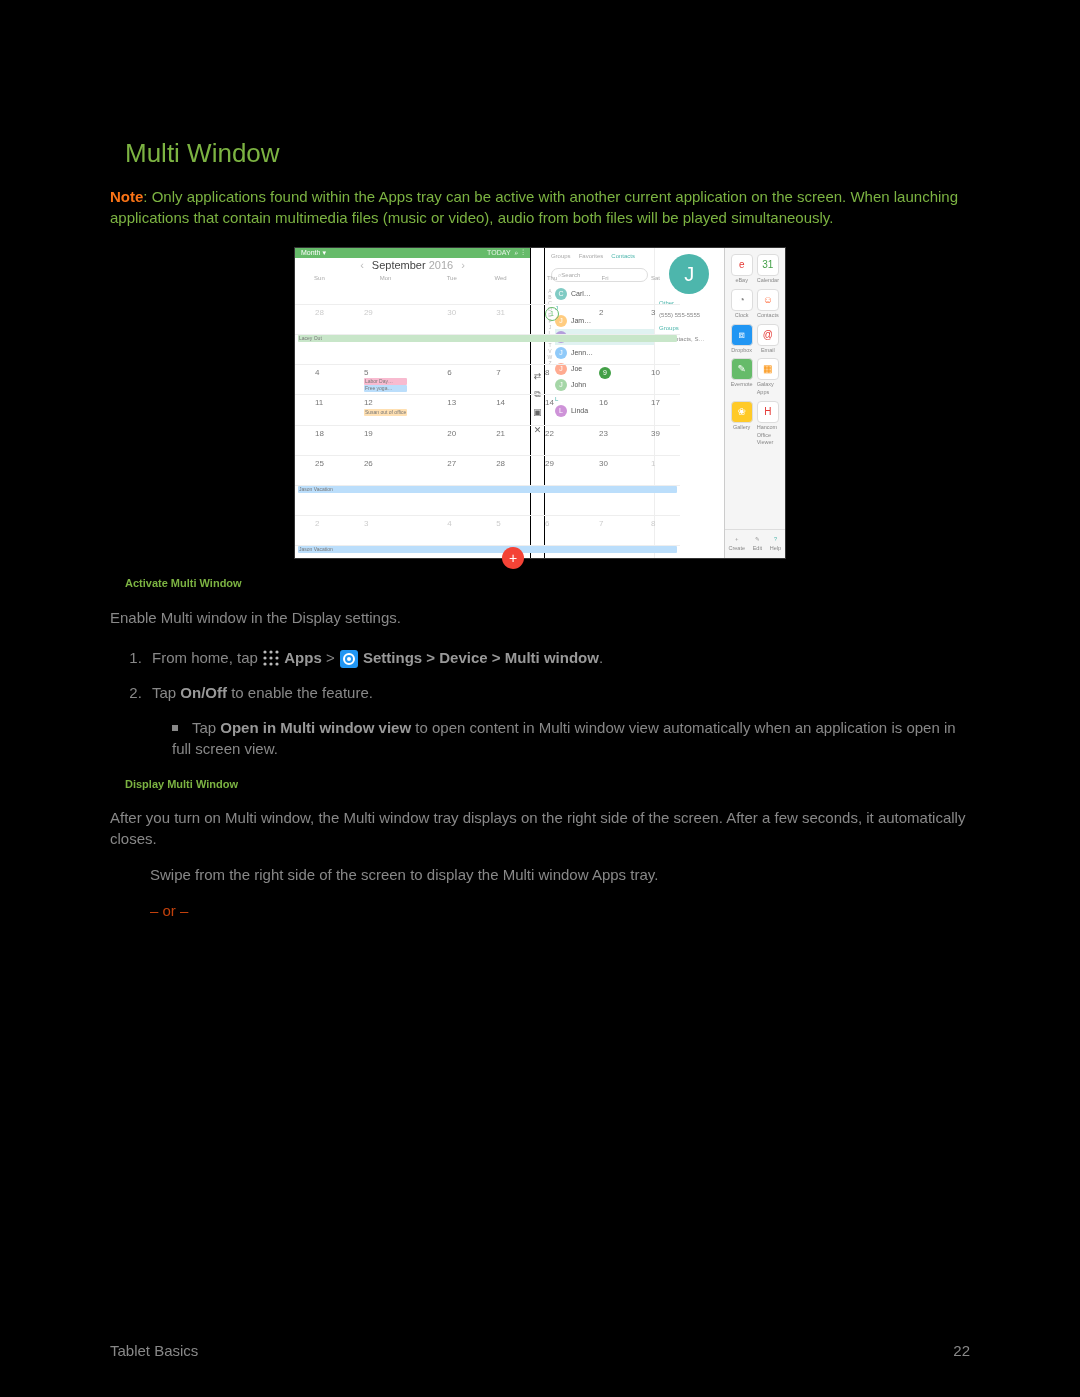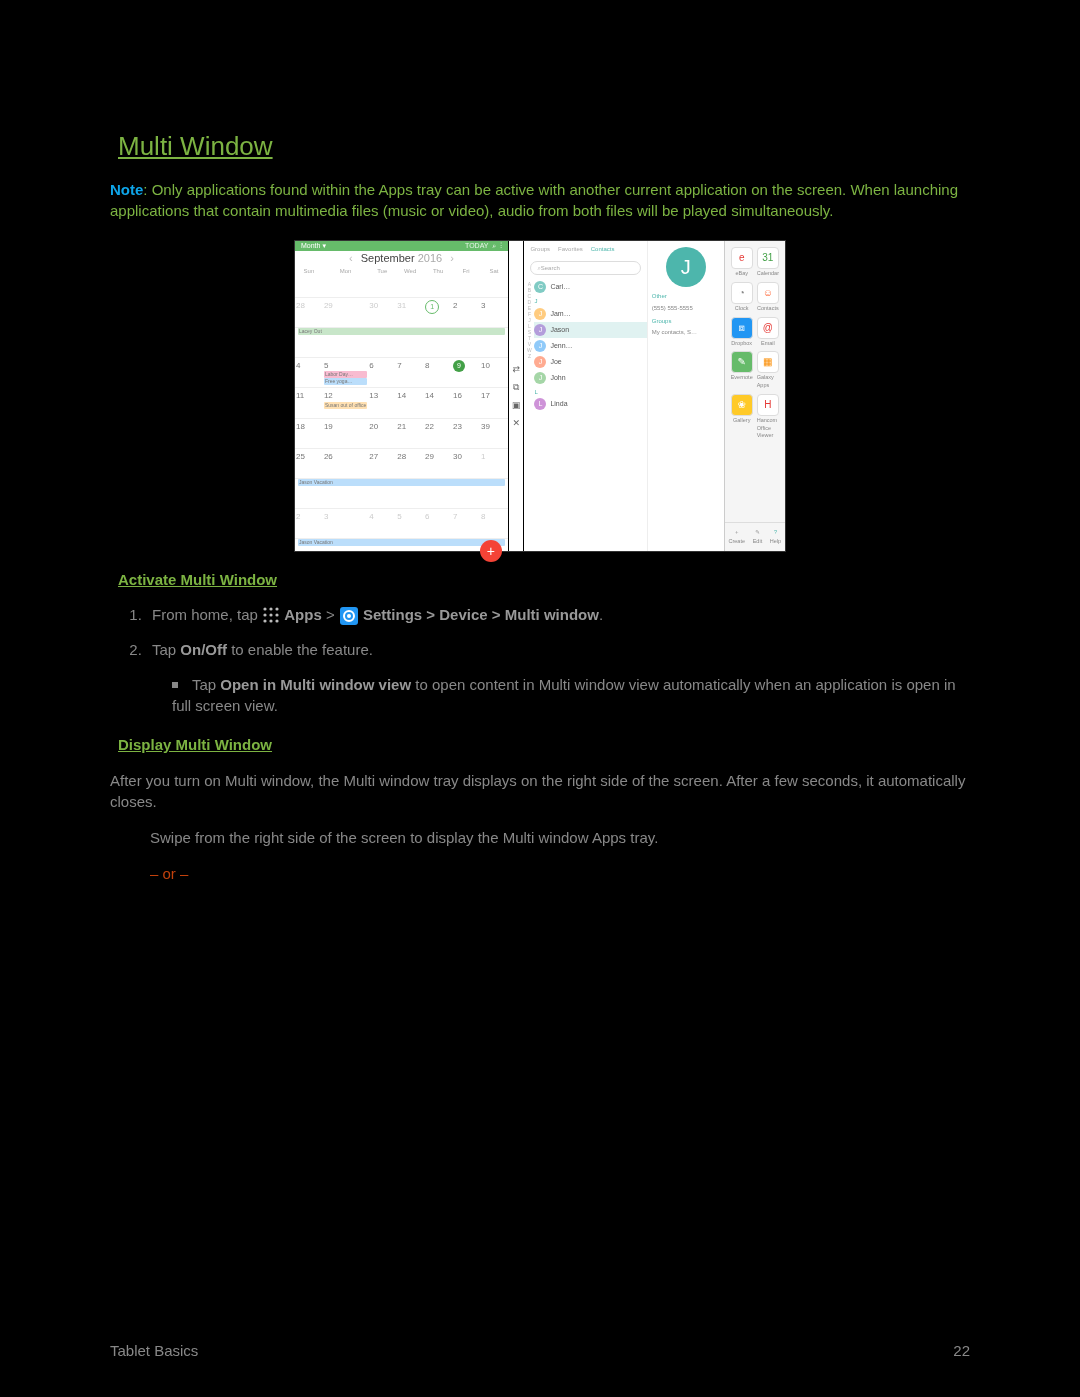--- a/index.html
+++ b/index.html
@@ -13,35 +13,35 @@
   }
   .page {
     width: 1080px;
     min-height: 1397px;
     margin: 0 auto;
     background: #000;
     position: relative;
     box-sizing: border-box;
     padding: 120px 110px 40px 110px;
   }
-  h1, h2, h3 { margin: 8px; text-decoration: underline; }
+  h1, h2, h3 { margin: 15px; }
   .h1 {
     color: #7cb342;
     font-size: 26px;
     font-weight: 400;
     margin-bottom: 14px;
   }
   .h3 {
     color: #7cb342;
-    font-size: 15px;
+    font-size: 11px;
     margin-top: 18px;
     margin-bottom: 4px;
   }
   .note-line { color: #7cb342; }
-  .note-label { color: #0ea5e9; font-weight: bold; }
+  .note-label { color: #f97316; font-weight: bold; }
   .bodytext { color: #888; }
   .bold { font-weight: bold; color: #999; }
   ol { margin: 10px 0 10px 36px; padding: 0; }
   ol li { color: #888; padding: 4px 0 4px 6px; }
   .sub-bullet { margin: 8px 0 0 62px; color: #888; }
   .sub-bullet .sq { display:inline-block; width:6px; height:6px; background:#888; vertical-align:2px; margin-right:10px;}
   .or-line { margin: 14px 0 14px 40px; color:#c2410c; }
   .note-small { margin-left:40px; }
   .apps-icon-svg { display:inline-block; vertical-align:-4px; }
   .settings-icon-svg { display:inline-block; vertical-align:-6px; }
@@ -57,21 +57,21 @@
     box-shadow: 0 0 0 1px #333;
     display:flex;
   }
   .shot-cal { width: 235px; background:#fff; font-size:7px; color:#666; display:flex; flex-direction:column;}
   .cal-top { background:#66bb6a; color:#fff; height:16px; display:flex; align-items:center; justify-content:space-between; padding:0 6px; font-size:7px;}
   .cal-top .tdy { color:#e8f5e9; }
   .cal-month { height:22px; display:flex; align-items:center; justify-content:center; gap:8px; font-size:11px; color:#444;}
   .cal-month .arrow{color:#bbb;}
   .cal-grid { flex:1; display:grid; grid-template-columns:repeat(7,1fr); grid-auto-rows:1fr; font-size:7px; color:#777; position:relative;}
   .cal-grid .hd{font-size:6px; color:#aaa; text-align:center;}
-  .cal-grid .c{border-top:1px solid #eee; padding:2px 1px; position:relative;}
+  .cal-grid .c{border-top:1px solid #eee; padding:2px 20px; position:relative;}
   .cal-grid .c .n{font-size:8px;}
   .cal-grid .c.fade .n{color:#ccc;}
   .ev{font-size:5px; padding:0 1px; border-radius:1px; white-space:nowrap; overflow:hidden; text-overflow:ellipsis;}
   .ev.g{background:#c8e6c9;}
   .ev.p{background:#f8bbd0;}
   .ev.o{background:#ffe0b2;}
   .ev.b{background:#bbdefb;}
   .circ{display:inline-flex; align-items:center; justify-content:center; width:12px;height:12px;border:1px solid #66bb6a;border-radius:50%;color:#66bb6a;font-size:7px;}
   .dotg{display:inline-flex;align-items:center;justify-content:center;width:12px;height:12px;background:#43a047;border-radius:50%;color:#fff;font-size:7px;}
   .fab{position:absolute;bottom:6px;right:6px;width:22px;height:22px;background:#f44336;border-radius:50%;color:#fff;display:flex;align-items:center;justify-content:center;font-size:14px;}
@@ -313,20 +313,21 @@
           </div>
         <div>
             <span style="color:#4db6ac">?</span>
             <span>Help</span>
           </div>
       </div>
     </div>
   </div>
 
   <h3 class="h3">Activate Multi Window</h3>
+  <p class="bodytext">Enable Multi window in the Display settings.</p>
 
   <ol>
     <li>
       <span>From home, tap </span>
       <span class="apps-icon-svg"><svg width="18" height="18">
             <g fill="#bbb">
               <circle cx="3" cy="3" r="1.6"></circle>
               <circle cx="9" cy="3" r="1.6"></circle>
               <circle cx="15" cy="3" r="1.6"></circle>
               <circle cx="3" cy="9" r="1.6"></circle>

